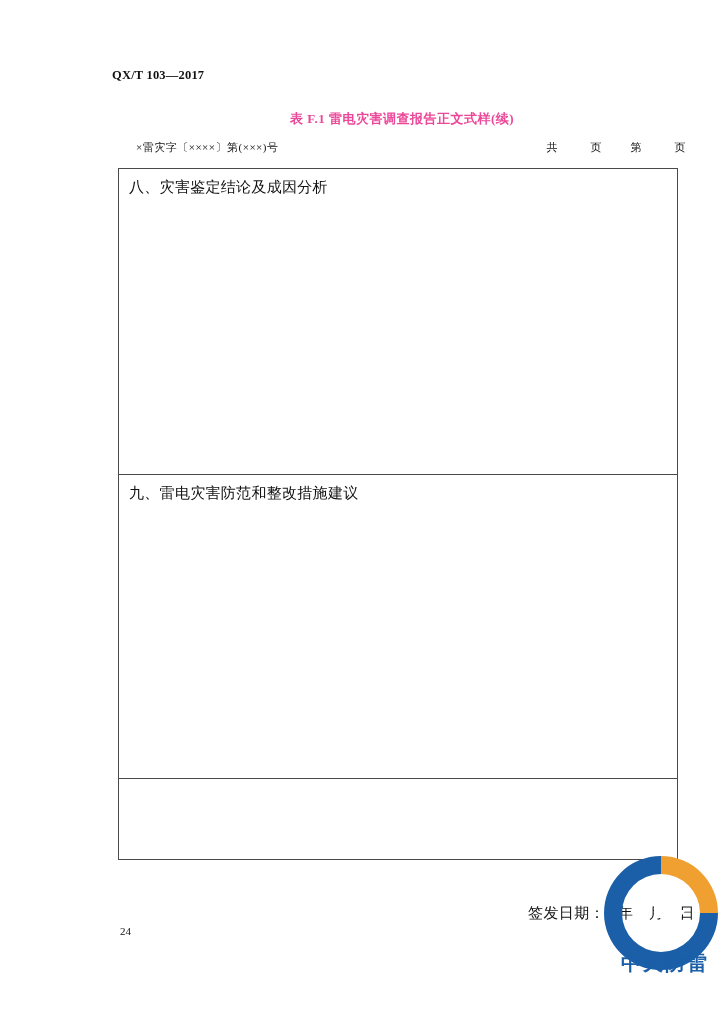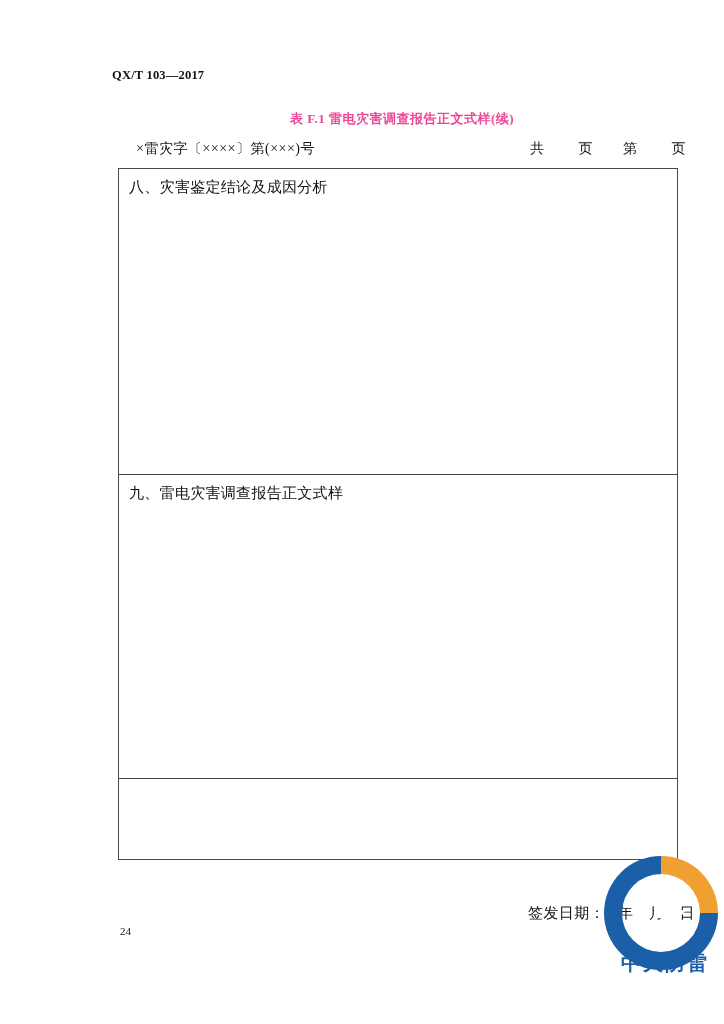--- a/index.html
+++ b/index.html
@@ -48,21 +48,21 @@
   .title-inner {
     display: inline-block;
     letter-spacing: 0.5px;
   }
   .doc-no-row {
     position: absolute;
     left: 96px;
     right: 78px;
     top: 140px;
     height: 18px;
-    font-size: 14px;
+    font-size: 11px;
     color: #111;
   }
   .doc-no {
     position: absolute;
     left: 0;
     top: 0;
     letter-spacing: 0.5px;
   }
   .page-marks {
     position: absolute;
@@ -229,21 +229,21 @@
   </div>
 
   <div class="form">
 
     <div class="form-section sec-1">
       <div class="sec-label">八、灾害鉴定结论及成因分析</div>
       <div class="sec-body"></div>
     </div>
 
     <div class="form-section sec-2">
-      <div class="sec-label">九、雷电灾害调查报告正文式样</div>
+      <div class="sec-label">九、雷电灾害防范和整改措施建议</div>
       <div class="sec-body"></div>
     </div>
 
     <div class="form-section sec-3">
       <div class="remark-value-cell">
         <div class="remark-value"></div>
       </div>
     </div>
 
   </div>

